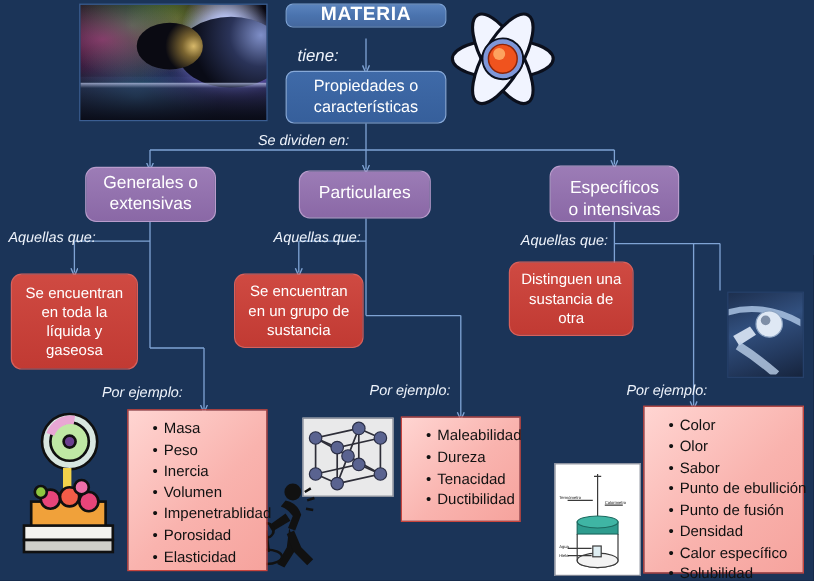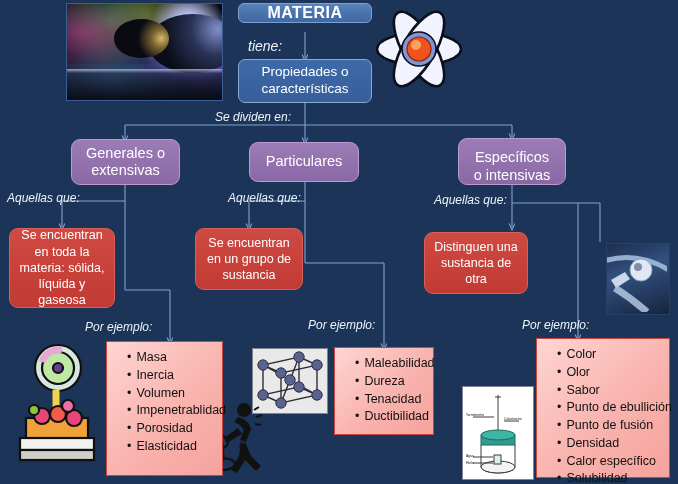--- a/index.html
+++ b/index.html
@@ -300,44 +300,44 @@
     <span>o intensivas</span>
   </div>
 
   <div class="wire-label" style="left:7px;top:191px;">Aquellas que:</div>
   <div class="wire-label" style="left:228px;top:191px;">Aquellas que:</div>
   <div class="wire-label" style="left:434px;top:193px;">Aquellas que:</div>
 
   <div class="node red-box" style="left:9px;top:228px;width:106px;height:80px;flex-direction:column;">
     <span>Se encuentran</span>
     <span>en toda la</span>
-    <span>materia: sólida,</span>
     <span>líquida y</span>
     <span>gaseosa</span>
   </div>
 
   <div class="node red-box" style="left:195px;top:228px;width:108px;height:62px;flex-direction:column;">
     <span>Se encuentran</span>
     <span>en un grupo de</span>
     <span>sustancia</span>
   </div>
 
-  <div class="node red-box" style="left:424px;top:232px;width:104px;height:62px;flex-direction:column;">
+  <div class="node red-box" style="left:424px;top:218px;width:104px;height:62px;flex-direction:column;">
     <span>Distinguen una</span>
     <span>sustancia de</span>
     <span>otra</span>
   </div>
 
   <div class="wire-label" style="left:85px;top:320px;">Por ejemplo:</div>
   <div class="wire-label" style="left:308px;top:318px;">Por ejemplo:</div>
   <div class="wire-label" style="left:522px;top:318px;">Por ejemplo:</div>
 
   <div class="pink-box" style="left:106px;top:341px;width:117px;height:135px;">
     <ul>
       <li>Masa</li>
+      <li>Peso</li>
       <li>Inercia</li>
       <li>Volumen</li>
       <li>Impenetrablidad</li>
       <li>Porosidad</li>
       <li>Elasticidad</li>
     </ul>
   </div>
 
   <div class="pink-box" style="left:334px;top:347px;width:100px;height:88px;">
     <ul>

